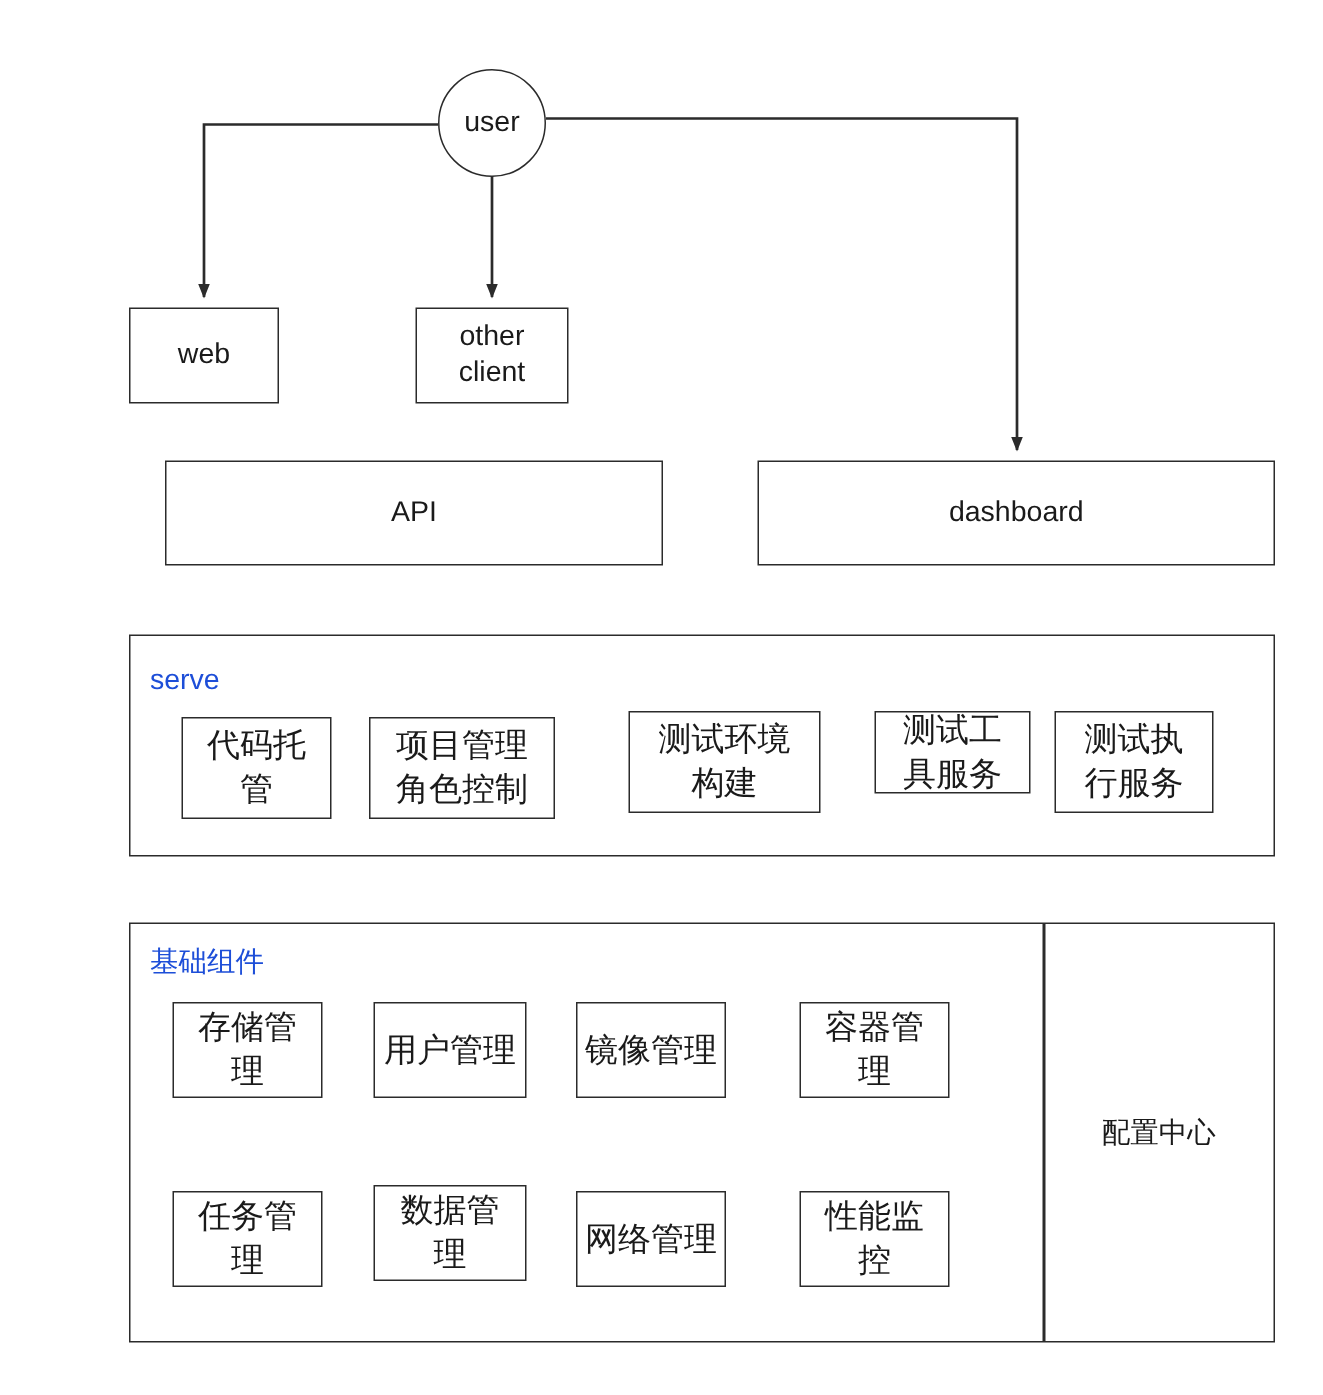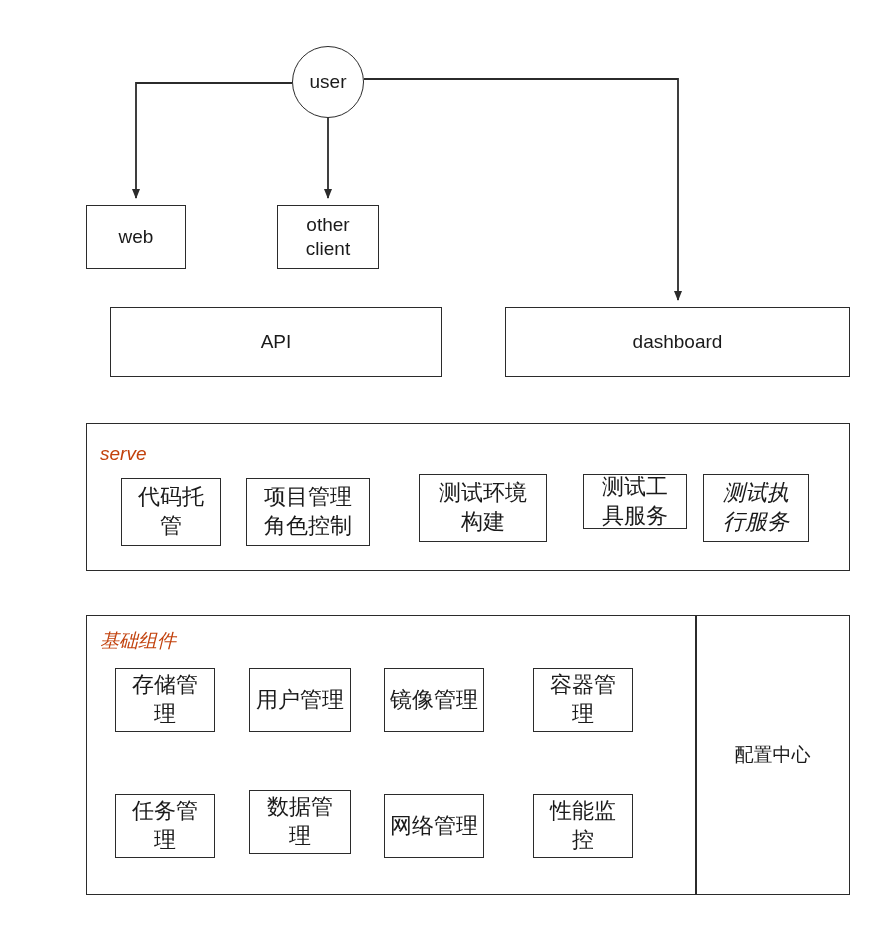--- a/index.html
+++ b/index.html
@@ -44,24 +44,23 @@
     font-size: 19px;
   }
   .group {
     position: absolute;
     box-sizing: border-box;
     border: 1.6px solid #2b2b2b;
     background: #ffffff;
   }
   .group-label {
     position: absolute;
-    color: #c2410c;
+    color: #1d4ed8;
     font-size: 19px;
     white-space: nowrap;
-    font-style: italic;
   }
   .inner-box {
     position: absolute;
     box-sizing: border-box;
     border: 1.6px solid #2b2b2b;
     background: #ffffff;
     display: flex;
     align-items: center;
     justify-content: center;
     text-align: center;
@@ -127,21 +126,21 @@
   <div class="group-label" style="left:100px; top:443px;">serve</div>
 
   <div class="inner-box" style="left:121px; top:478px; width:100px; height:68px;">代码托
 管</div>
   <div class="inner-box" style="left:246px; top:478px; width:124px; height:68px;">项目管理
 角色控制</div>
   <div class="inner-box" style="left:419px; top:474px; width:128px; height:68px;">测试环境
 构建</div>
   <div class="inner-box" style="left:583px; top:474px; width:104px; height:55px;">测试工
 具服务</div>
-  <div class="inner-box" style="left:703px; top:474px; width:106px; height:68px;font-style:italic;">测试执
+  <div class="inner-box" style="left:703px; top:474px; width:106px; height:68px;">测试执
 行服务</div>
 
   <div class="group" style="left:86px; top:615px; width:764px; height:280px;"></div>
   <div class="divider" style="left:695px; top:616px; width:1.6px; height:278px;"></div>
   <div class="group-label" style="left:100px; top:628px;">基础组件</div>
 
   <div class="config-cell" style="left:696px; top:615px; width:153px; height:280px;">配置中心</div>
 
   <div class="inner-box" style="left:115px; top:668px; width:100px; height:64px;">存储管
 理</div>

